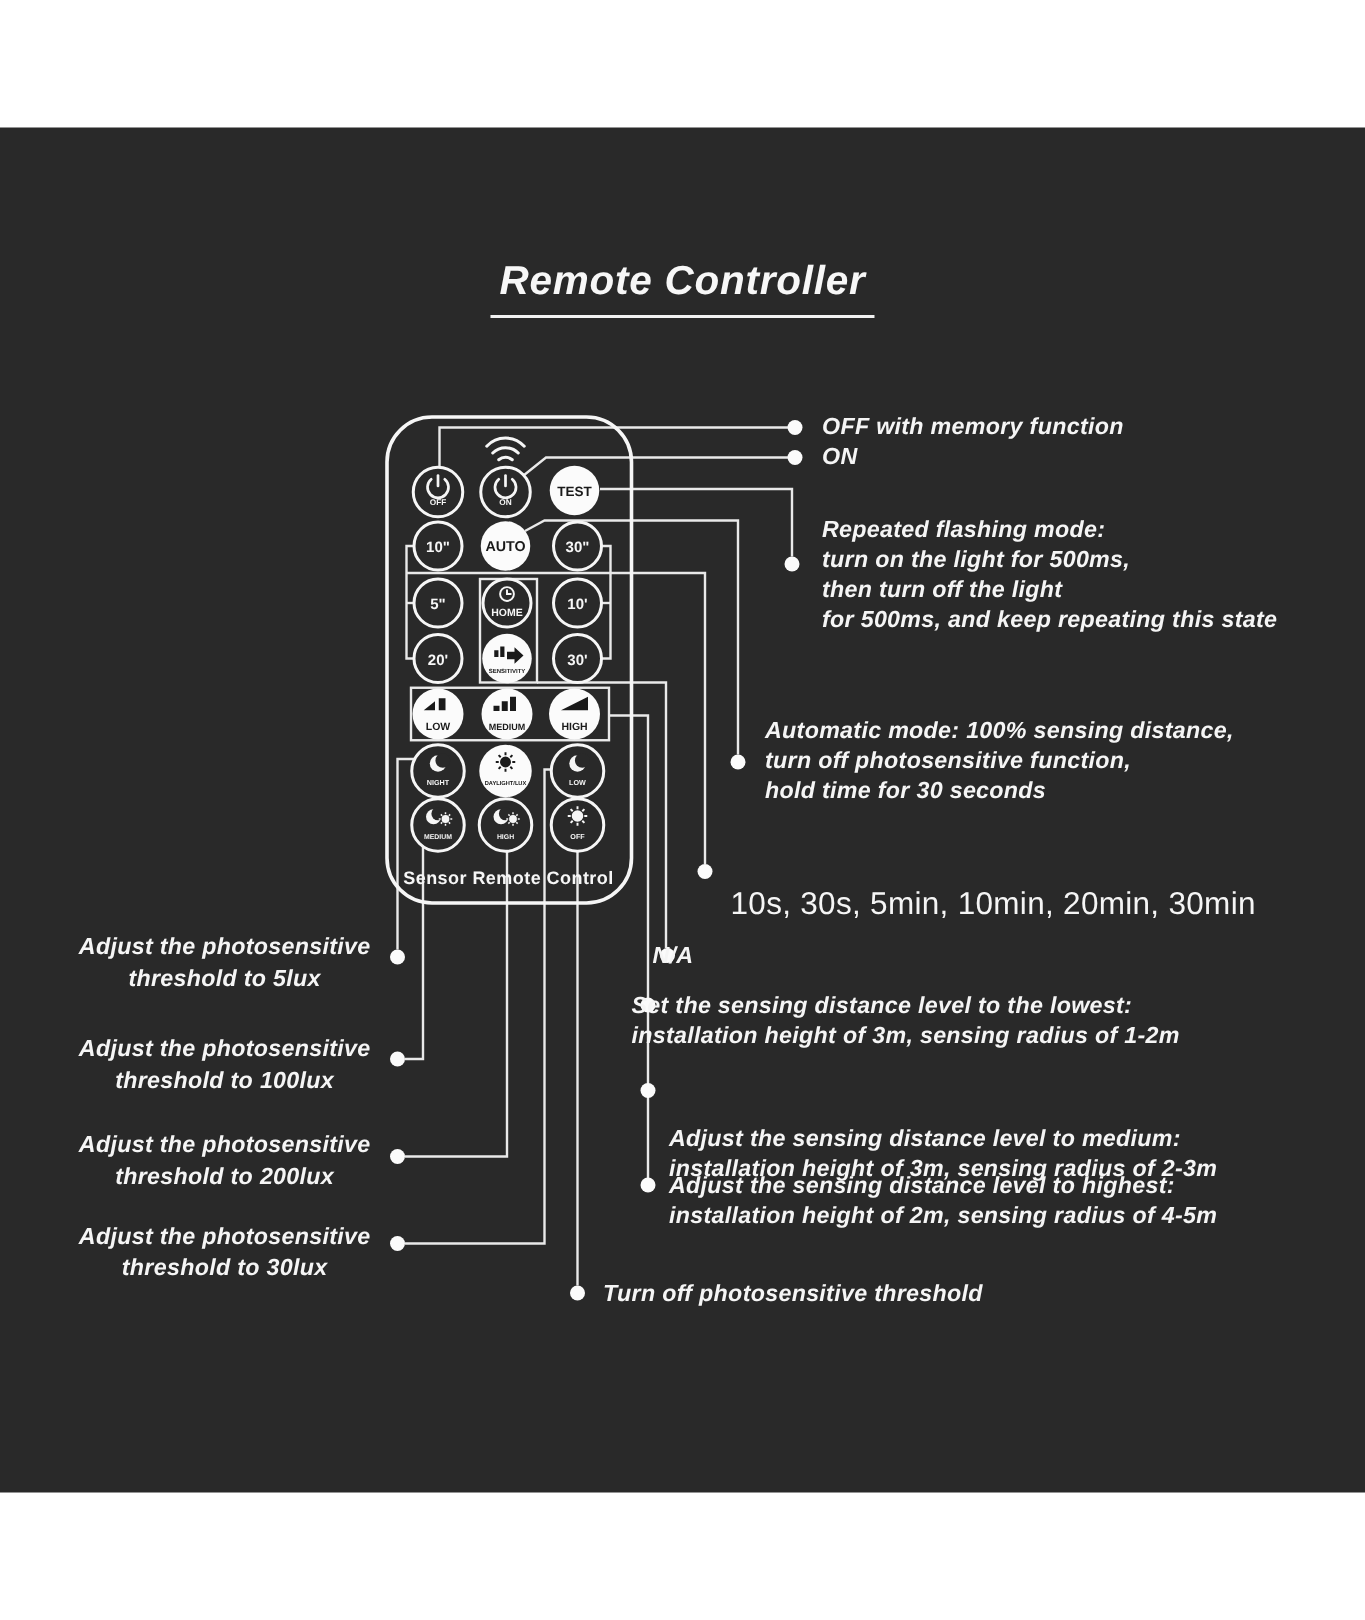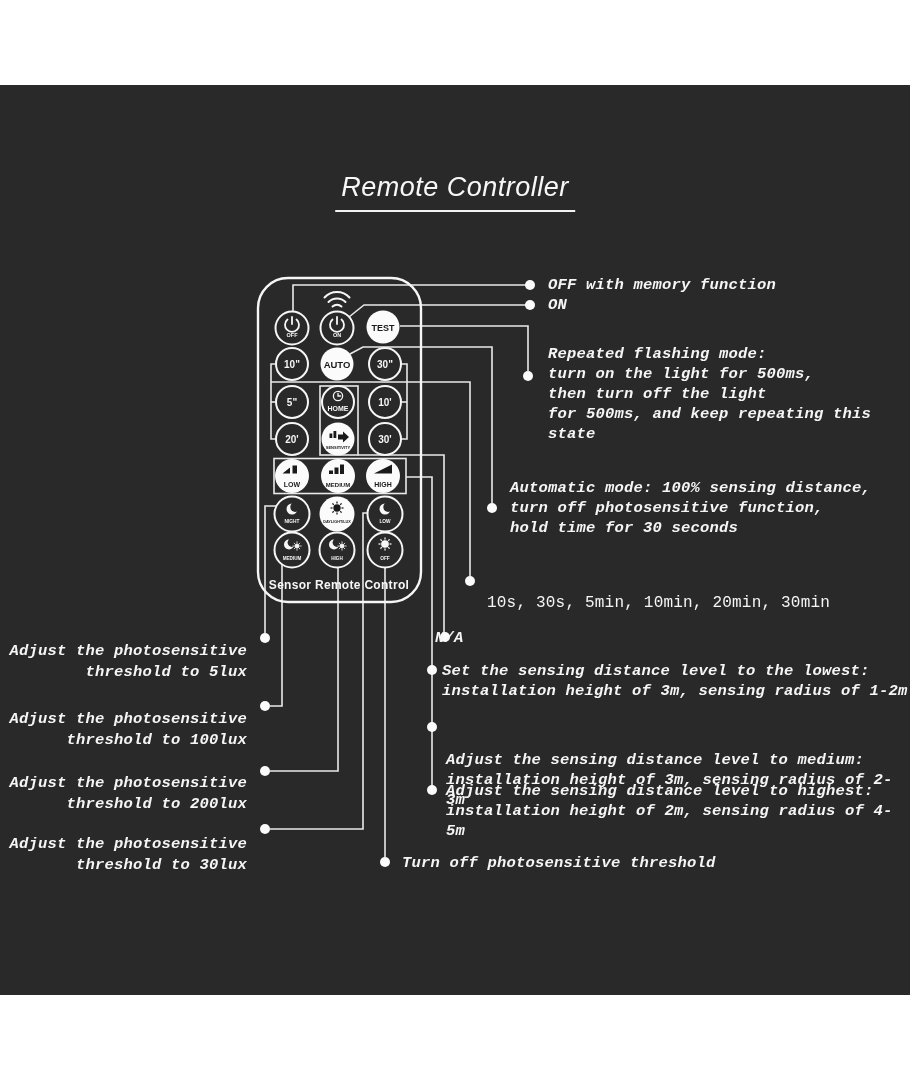--- a/index.html
+++ b/index.html
@@ -8,31 +8,31 @@
     background:#ffffff;
     font-family:"Liberation Sans",sans-serif;
   }
   #panel{
     position:absolute;left:0;top:85px;width:910px;height:910px;
     background:#292929;
   }
   #stage{position:absolute;left:0;top:0;width:910px;height:1080px;}
   #page-title{
     position:absolute;top:172px;left:50%;transform:translateX(-50%);
-    color:#f7f7f7;font-style:italic;font-weight:normal;font-size:27px;
+    color:#f7f7f7;font-style:italic;font-weight:bold;font-size:27px;
     letter-spacing:.5px;white-space:nowrap;
     border-bottom:2px solid #f2f2f2;padding:0 6px 7px 6px;
   }
   .ann{
     position:absolute;color:#f5f5f5;
     font-style:italic;font-weight:bold;font-size:15.5px;line-height:20px;
-    white-space:pre-line;letter-spacing:.2px;font-family:Liberation Mono, monospace;
+    white-space:pre-line;letter-spacing:.2px;
   }
-  .ann-left{text-align:right;line-height:21px;margin-top:20px;}
-  .ann-sub{font-style:normal;font-weight:normal;font-size:16px;line-height:20px;white-space:nowrap;}
+  .ann-left{text-align:center;line-height:21px;}
+  .ann-sub{font-style:normal;font-weight:normal;font-size:21px;line-height:20px;white-space:nowrap;}
   svg text{font-family:"Liberation Sans",sans-serif;}
 </style>
 </head>
 <body>
 
 <div id="panel"></div>
 
 <div id="page-title">Remote Controller</div>
 
 <svg id="stage" viewBox="0 0 910 1080">
@@ -281,21 +281,21 @@
 turn on the light for 500ms,
 then turn off the light
 for 500ms, and keep repeating this state</div>
 <div class="ann" style="left:510px;top:478px">Automatic mode: 100% sensing distance,
 turn off photosensitive function,
 hold time for 30 seconds</div>
 <div class="ann" style="left:487px;top:573px">
   <div class="ann-sub">10s, 30s, 5min, 10min, 20min, 30min</div>
 </div>
 <div class="ann" style="left:435px;top:628px">N/A</div>
-<div class="ann" style="left:442px;top:661px">Set the sensing distance level to the lowest:
+<div class="ann" style="left:421px;top:661px">Set the sensing distance level to the lowest:
 installation height of 3m, sensing radius of 1-2m</div>
 <div class="ann" style="left:446px;top:750px">Adjust the sensing distance level to medium:
 installation height of 3m, sensing radius of 2-3m</div>
 <div class="ann" style="left:446px;top:781px">Adjust the sensing distance level to highest:
 installation height of 2m, sensing radius of 4-5m</div>
 <div class="ann" style="left:402px;top:853px">Turn off photosensitive threshold</div>
 
 <div class="ann ann-left" style="right:663px;top:621px">Adjust the photosensitive
 threshold to 5lux</div>
 <div class="ann ann-left" style="right:663px;top:689px">Adjust the photosensitive

